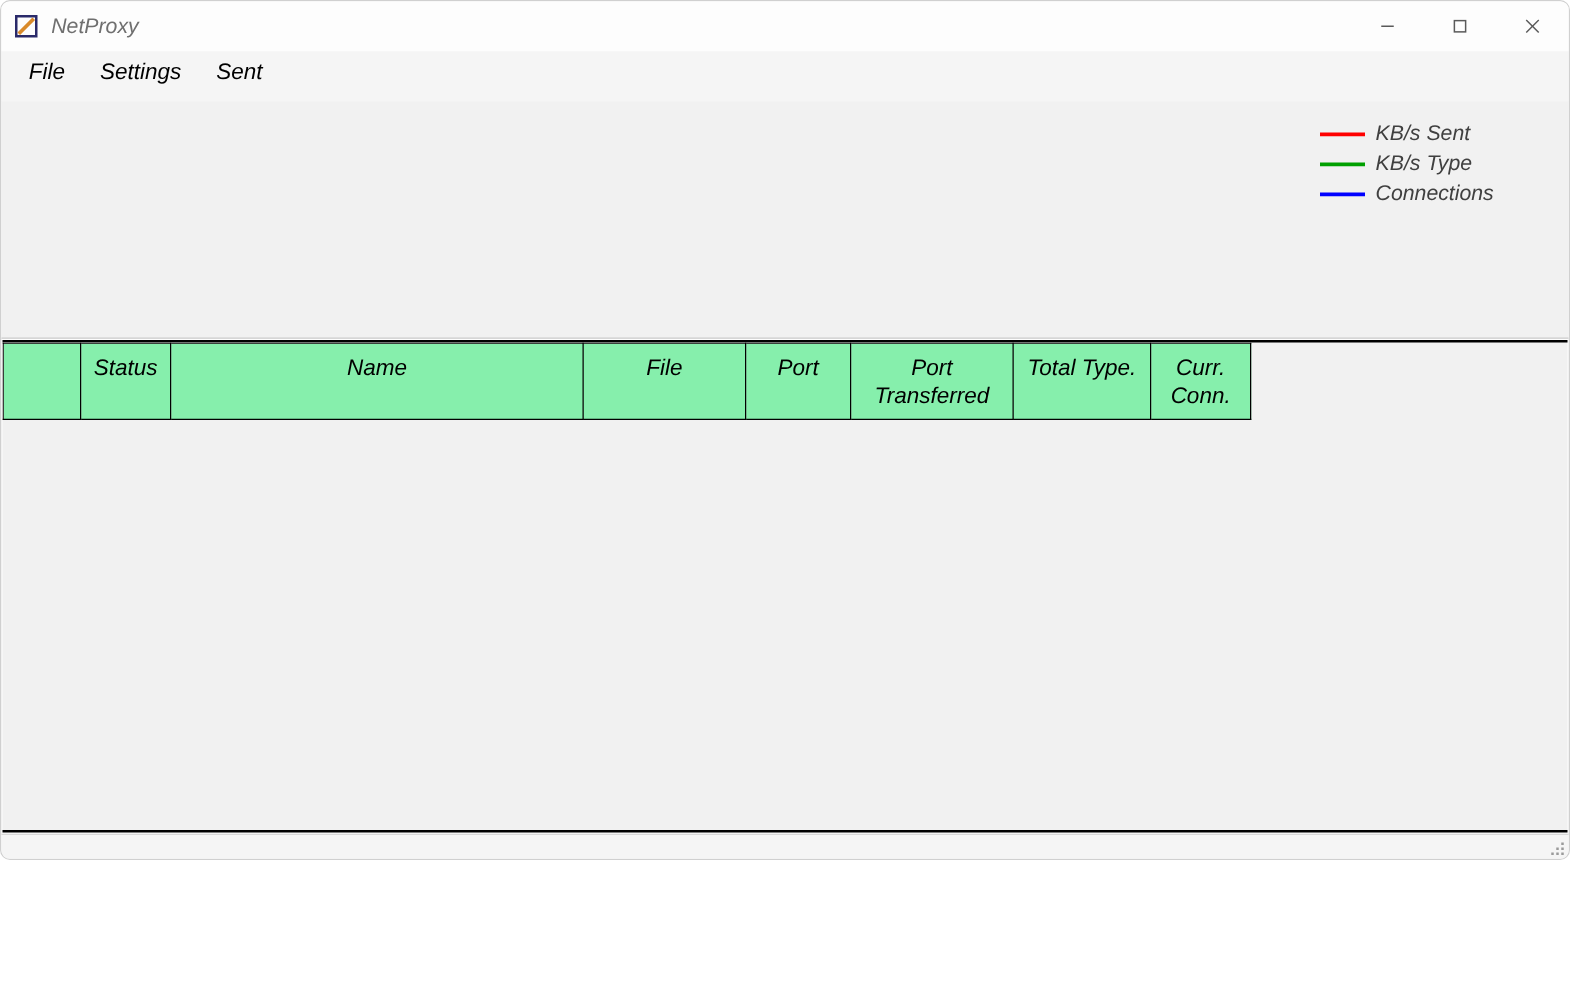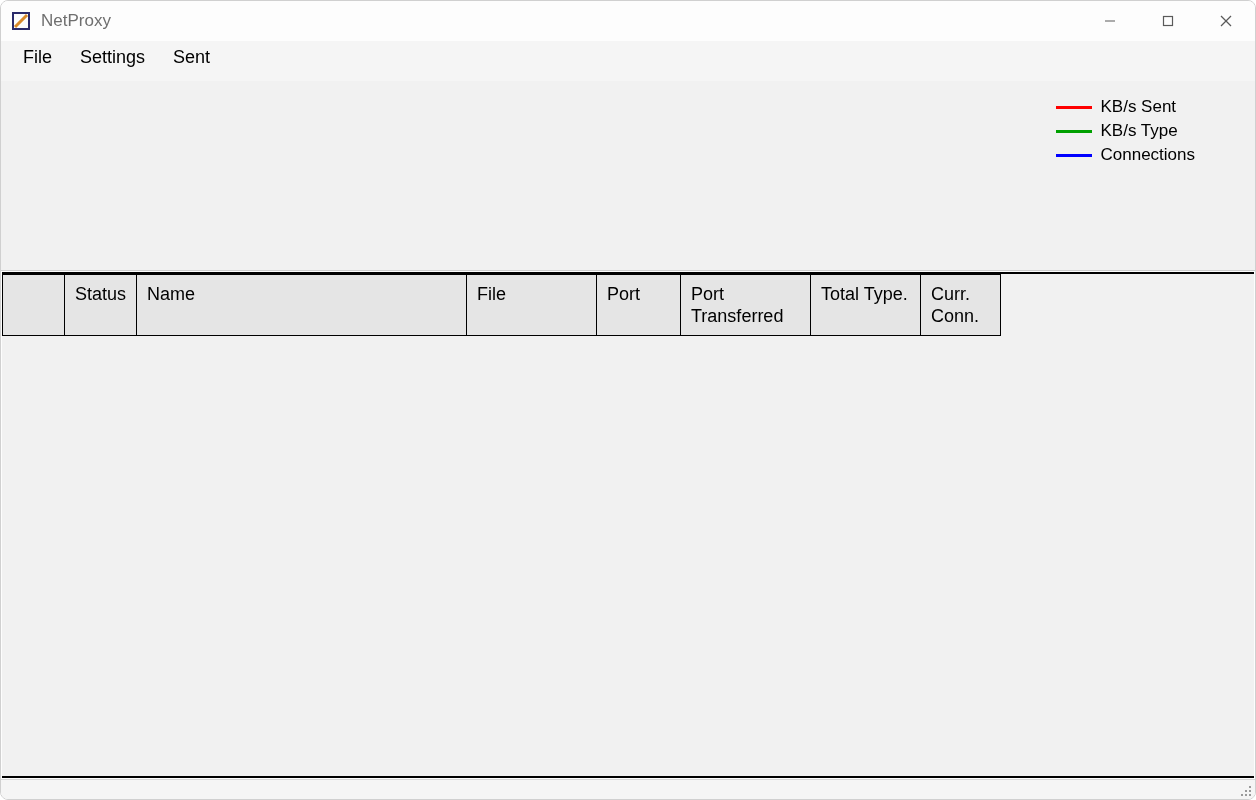--- a/index.html
+++ b/index.html
@@ -6,26 +6,27 @@
   html, body {
     margin: 0; padding: 0;
     width: 1256px; height: 800px;
     font-family: "Segoe UI", Tahoma, sans-serif;
     font-size: 15px;
     color: #000;
     background: #fff;
     overflow: hidden;
   }
   .window {
-    width: 1256px; height: 800px;
+    width: 1256px; height: 688px;
     display: flex; flex-direction: column;
     border: 1px solid #d0d0d0;
     border-radius: 8px;
     overflow: hidden;
     background: #fdfdfd;
+    font-style: italic;
   }
   
   .titlebar {
     height: 40px;
     display: flex; align-items: center;
     padding: 0 0 0 10px;
     background: #fdfdfd;
   }
   .titlebar .app-icon {
     width: 20px; height: 20px; margin-right: 10px;
@@ -59,21 +60,21 @@
   .graph-area {
     height: 190px;
     background: #f1f1f1;
     position: relative;
     border-bottom: 1px solid #ccc;
   }
   .legend {
     position: absolute;
     top: 14px; right: 60px;
     font-size: 17px;
-    color: #000000;
+    color: #404040;
   }
   .legend-row {
     display: flex; align-items: center;
     line-height: 24px;
   }
   .legend-swatch {
     width: 36px; height: 3px; margin-right: 8px;
   }
   
   .table-area {
@@ -86,26 +87,26 @@
     position: relative;
   }
   table.conn {
     border-collapse: collapse;
     background: #fff;
     font-size: 18px;
   }
   table.conn th {
     border: 1.5px solid #000;
     padding: 8px 10px;
-    text-align: left;
+    text-align: center;
     font-weight: 400;
     vertical-align: top;
     height: 54px;
     line-height: 22px;
-    background: #e5e5e5;
+    background: #86efac;
   }
   table.conn th.first { width: 62px; }
   
   .statusbar {
     height: 20px;
     background: #f5f5f5;
     border-top: 1px solid #d8d8d8;
     display: flex; align-items: center; justify-content: flex-end;
     padding-right: 2px;
   }

